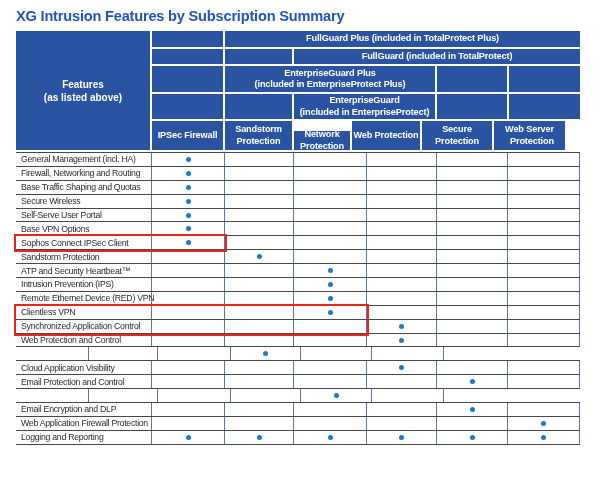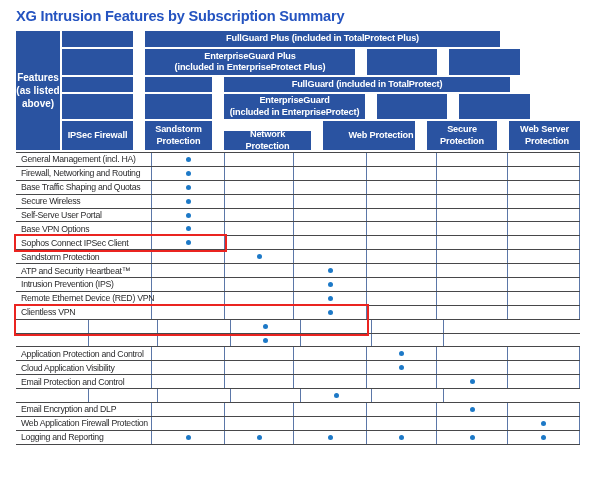--- a/index.html
+++ b/index.html
@@ -22,21 +22,21 @@
     letter-spacing:-0.2px;white-space:nowrap;
   }
   .table-wrap{position:absolute;left:16px;top:31px;width:564px;}
   .thead{display:flex;gap:2px;}
   .features-cell{
     width:134px;height:119px;background:var(--header-blue);color:#fff;
     display:flex;align-items:center;justify-content:center;text-align:center;
     font-size:10px;font-weight:bold;white-space:pre-line;line-height:1.3;
   }
   .head-right{display:flex;flex-direction:column;gap:2px;flex:1;}
-  .hrow{display:flex;gap:12px;}
+  .hrow{display:flex;gap:2px;}
   .hcell{
     background:var(--header-blue);color:#fff;
     display:flex;align-items:center;justify-content:center;text-align:center;
     font-weight:bold;font-size:9.2px;letter-spacing:-0.15px;
     white-space:pre-line;line-height:1.25;
   }
   .tbody{margin-top:2px;border-top:1px solid var(--grid-h);}
   .trow{display:flex;height:12.9px;border-bottom:1px solid var(--grid-h);align-items:stretch;}
   .fcell{
     width:136px;box-sizing:border-box;border-right:1px solid var(--grid-v);
@@ -64,47 +64,47 @@
 
   <div class="table-wrap">
     <div class="thead">
       <div class="features-cell">Features
 (as listed above)</div>
       <div class="head-right">
           <div class="hrow" style="height: 16px;">
             <div class="hcell" style="width: 71px;"></div>
             <div class="hcell" style="width: 355px;">FullGuard Plus (included in TotalProtect Plus)</div>
           </div>
+          <div class="hrow" style="height: 15px;">
+            <div class="hcell" style="width: 71px;"></div>
+            <div class="hcell" style="width: 67px;"></div>
+            <div class="hcell" style="width: 286px;">FullGuard (included in TotalProtect)</div>
+          </div>
           <div class="hrow" style="height: 26px;">
             <div class="hcell" style="width: 71px;"></div>
             <div class="hcell" style="width: 210px;">EnterpriseGuard Plus
 (included in EnterpriseProtect Plus)</div>
             <div class="hcell" style="width: 70px;"></div>
             <div class="hcell" style="width: 71px;"></div>
-          </div>
-          <div class="hrow" style="height: 15px;">
-            <div class="hcell" style="width: 71px;"></div>
-            <div class="hcell" style="width: 67px;"></div>
-            <div class="hcell" style="width: 286px;">FullGuard (included in TotalProtect)</div>
           </div>
           <div class="hrow" style="height: 25px;">
             <div class="hcell" style="width: 71px;"></div>
             <div class="hcell" style="width: 67px;"></div>
             <div class="hcell" style="width: 141px;">EnterpriseGuard
 (included in EnterpriseProtect)</div>
             <div class="hcell" style="width: 70px;"></div>
             <div class="hcell" style="width: 71px;"></div>
           </div>
           <div class="hrow" style="height: 29px;">
             <div class="hcell" style="width: 71px;">IPSec Firewall</div>
             <div class="hcell" style="width: 67px;">Sandstorm
 Protection</div>
-            <div class="hcell" style="width: 87px; margin-top: 10px;">Network
+            <div class="hcell" style="width: 56px; margin-top: 10px;">Network
 Protection</div>
-            <div class="hcell" style="width: 68px; padding-left: 24px;">Web Protection</div>
+            <div class="hcell" style="width: 68px;">Web Protection</div>
             <div class="hcell" style="width: 70px;">Secure Protection</div>
             <div class="hcell" style="width: 71px; text-align: right;">Web Server
 Protection</div>
           </div>
         </div>
     </div>
     <div class="tbody">
         <div class="trow">
           <div class="fcell">
             <span class="ftxt">General Management (incl. HA)</span>
@@ -255,43 +255,46 @@
           <div class="dcell" style="width: 73px;"></div>
           <div class="dcell" style="width: 69px;"></div>
           <div class="dcell" style="width: 73px;">
             <span class="dot"></span>
           </div>
           <div class="dcell" style="width: 70px;"></div>
           <div class="dcell" style="width: 71px;"></div>
           <div class="dcell" style="width: 72px;"></div>
         </div>
         <div class="trow">
-          <div class="dcell" style="width: 73px;"></div>
-          <div class="dcell" style="width: 69px;"></div>
-          <div class="dcell" style="width: 73px;"></div>
-          <div class="dcell" style="width: 70px;">
-            <span class="dot"></span>
-          </div>
-          <div class="dcell" style="width: 71px;"></div>
-          <div class="dcell" style="width: 72px;"></div>
-        </div>
-        <div class="trow">
-          <div class="dcell" style="width: 73px;"></div>
-          <div class="dcell" style="width: 69px;"></div>
-          <div class="dcell" style="width: 73px;"></div>
-          <div class="dcell" style="width: 70px;">
-            <span class="dot"></span>
-          </div>
-          <div class="dcell" style="width: 71px;"></div>
-          <div class="dcell" style="width: 72px;"></div>
-        </div>
-        <div class="trow">
-          <div class="fcell">
-            <span class="ftxt">Application Protection and Control</span>
-          </div>
+          <div class="fcell">
+            <span class="ftxt">Synchronized Application Control</span>
+          </div>
+          <div class="dcell" style="width: 73px;"></div>
+          <div class="dcell" style="width: 69px;"></div>
+          <div class="dcell" style="width: 73px;"></div>
+          <div class="dcell" style="width: 70px;">
+            <span class="dot"></span>
+          </div>
+          <div class="dcell" style="width: 71px;"></div>
+          <div class="dcell" style="width: 72px;"></div>
+        </div>
+        <div class="trow">
+          <div class="fcell">
+            <span class="ftxt">Web Protection and Control</span>
+          </div>
+          <div class="dcell" style="width: 73px;"></div>
+          <div class="dcell" style="width: 69px;"></div>
+          <div class="dcell" style="width: 73px;"></div>
+          <div class="dcell" style="width: 70px;">
+            <span class="dot"></span>
+          </div>
+          <div class="dcell" style="width: 71px;"></div>
+          <div class="dcell" style="width: 72px;"></div>
+        </div>
+        <div class="trow">
           <div class="dcell" style="width: 73px;"></div>
           <div class="dcell" style="width: 69px;"></div>
           <div class="dcell" style="width: 73px;"></div>
           <div class="dcell" style="width: 70px;">
             <span class="dot"></span>
           </div>
           <div class="dcell" style="width: 71px;"></div>
           <div class="dcell" style="width: 72px;"></div>
         </div>
         <div class="trow">

